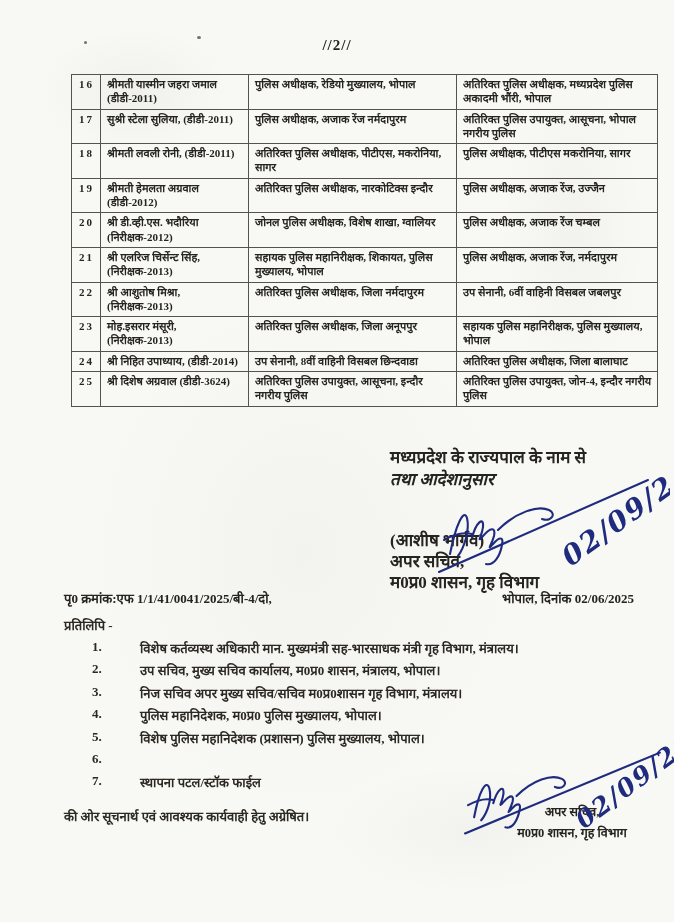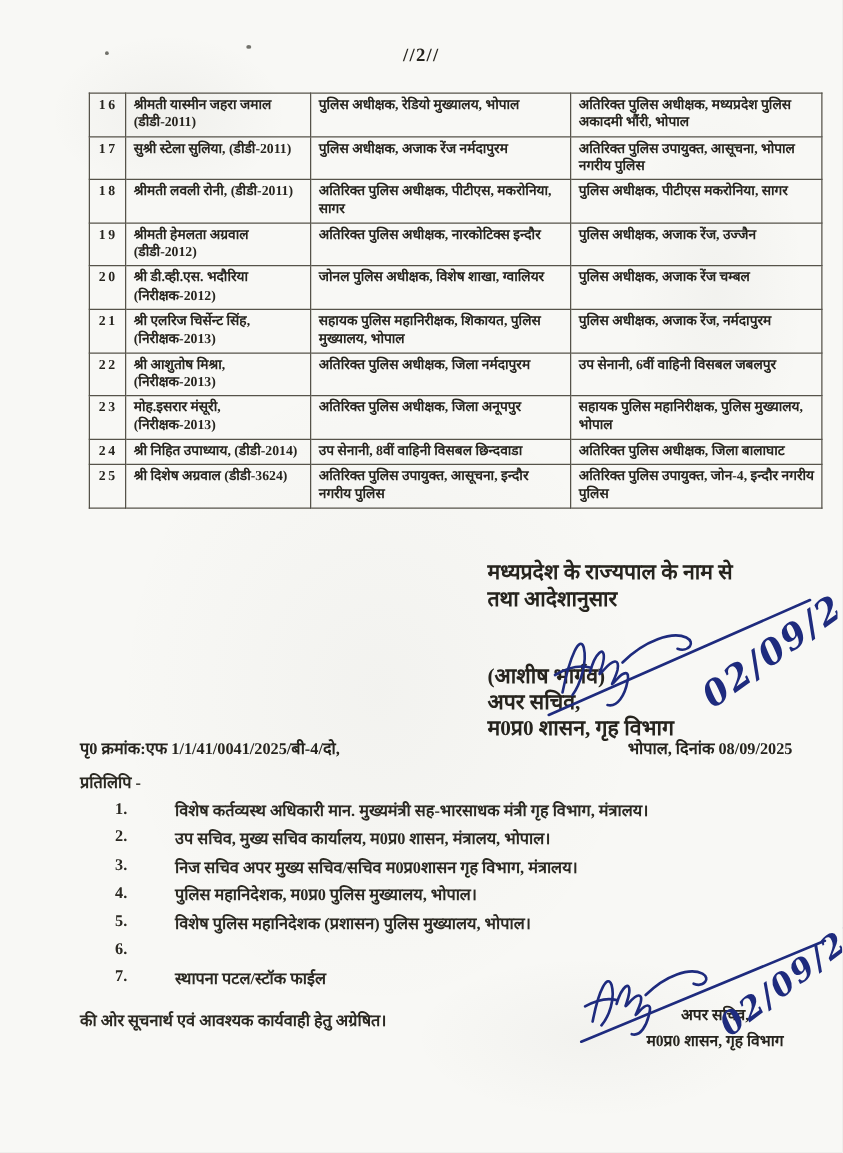--- a/index.html
+++ b/index.html
@@ -32,21 +32,21 @@
   table.transfer td{
     border:1px solid #56534a;vertical-align:top;
     padding:2px 5px 3px 6px;overflow:hidden;
   }
   td.sno{text-align:center;letter-spacing:2px;padding-left:2px;padding-right:2px;}
 
   .order-block{
     position:absolute;left:390px;top:448px;width:264px;
     text-align:left;font-size:17px;font-weight:600;color:#26241e;line-height:19px;
   }
-  .ob-line2{margin-top:3px;}
+  .ob-line2{margin-top:3px;font-style:italic;}
   .ob-name{margin-top:42px;}
   .ob-desig{margin-top:2px;}
   .ob-dept{margin-top:2px;}
 
   .ref-row{
     position:absolute;left:64px;top:589px;width:570px;
     display:flex;justify-content:space-between;
     font-size:13px;font-weight:600;color:#26241e;
   }
 
@@ -166,21 +166,21 @@
     <path d="M3,100 L212,8"></path>
     <path d="M14,82 C20,52 28,36 31,46 C34,58 28,76 22,84"></path>
     <path d="M8,68 C18,62 28,60 36,62"></path>
     <path d="M36,66 C40,50 48,44 47,55 C46,64 40,72 47,64 C54,56 60,54 58,64 C56,72 50,80 57,72 C63,65 68,64 66,73 C64,84 58,94 50,92"></path>
     <path d="M62,58 C80,40 102,33 113,38 C121,42 115,50 106,47"></path>
     <text transform="rotate(-36 162 58)" x="118" y="72" font-size="28">02/09/25</text>
   </svg>
 
   <div class="ref-row">
     <span>पृ0 क्रमांक:एफ 1/1/41/0041/2025/बी-4/दो,</span>
-    <span>भोपाल, दिनांक 08/09/2025</span>
+    <span>भोपाल, दिनांक 02/06/2025</span>
   </div>
 
   <div class="copies">
     <div class="copy-label">प्रतिलिपि -</div>
 
     <div class="copy-row">
       <span class="copy-num">1.</span>
       <span>विशेष कर्तव्यस्थ अधिकारी मान. मुख्यमंत्री सह-भारसाधक मंत्री गृह विभाग, मंत्रालय।</span>
     </div>
     <div class="copy-row">

